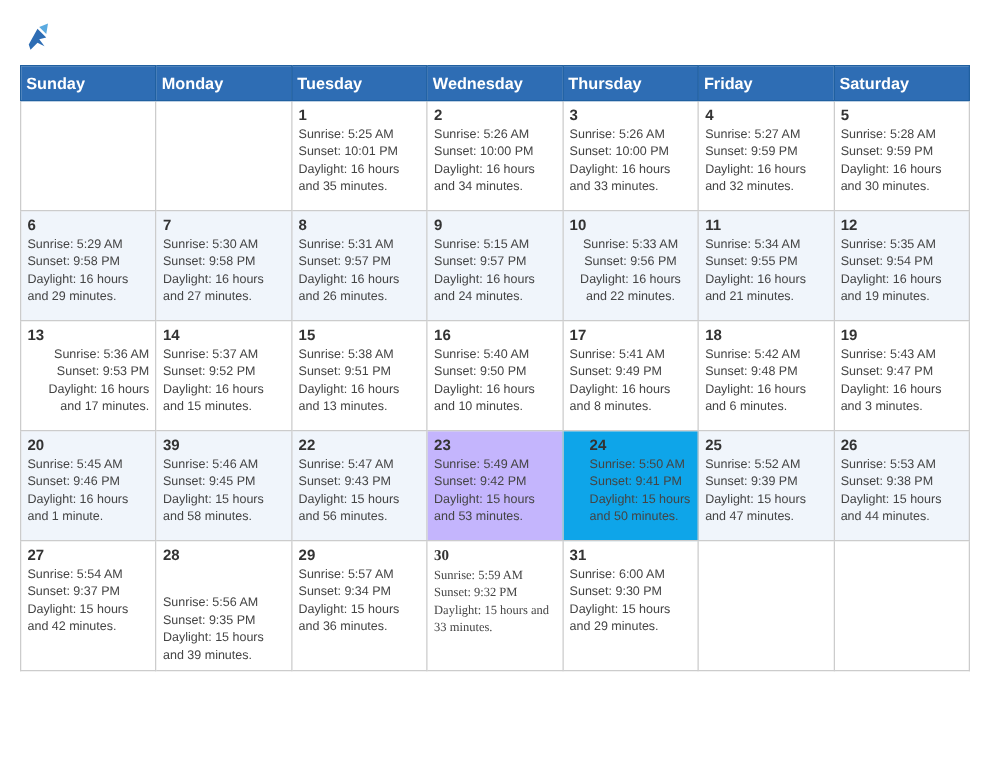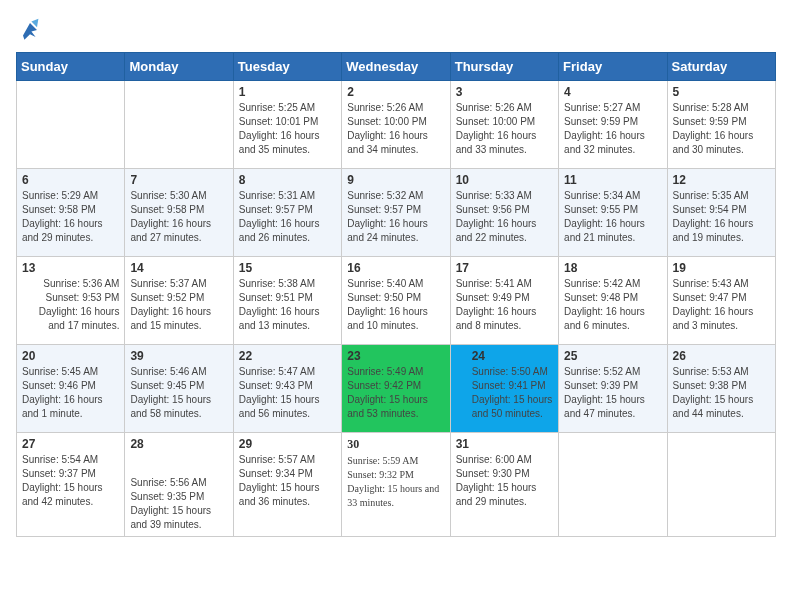--- a/index.html
+++ b/index.html
@@ -164,27 +164,27 @@
 Daylight: 16 hours and 27 minutes.</div>
         </td>
         <td style="background: rgb(240, 245, 251);">
           <span class="day-num">8</span>
           <div class="cell-content" style="white-space: pre-line;">Sunrise: 5:31 AM
 Sunset: 9:57 PM
 Daylight: 16 hours and 26 minutes.</div>
         </td>
         <td style="background: rgb(240, 245, 251);">
           <span class="day-num">9</span>
-          <div class="cell-content" style="white-space: pre-line;">Sunrise: 5:32 AM
+          <div class="cell-content" style="white-space: pre-line;">Sunrise: 5:15 AM
 Sunset: 9:57 PM
 Daylight: 16 hours and 24 minutes.</div>
         </td>
         <td style="background: rgb(240, 245, 251);">
           <span class="day-num">10</span>
-          <div class="cell-content" style="white-space: pre-line;">Sunrise: 5:33 AM
+          <div class="cell-content" style="white-space: pre-line; text-align: center;">Sunrise: 5:33 AM
 Sunset: 9:56 PM
 Daylight: 16 hours and 22 minutes.</div>
         </td>
         <td style="background: rgb(240, 245, 251);">
           <span class="day-num">11</span>
           <div class="cell-content" style="white-space: pre-line;">Sunrise: 5:34 AM
 Sunset: 9:55 PM
 Daylight: 16 hours and 21 minutes.</div>
         </td>
         <td style="background: rgb(240, 245, 251);">
@@ -250,21 +250,21 @@
           <div class="cell-content" style="white-space: pre-line;">Sunrise: 5:46 AM
 Sunset: 9:45 PM
 Daylight: 15 hours and 58 minutes.</div>
         </td>
         <td style="background: rgb(240, 245, 251);">
           <span class="day-num">22</span>
           <div class="cell-content" style="white-space: pre-line;">Sunrise: 5:47 AM
 Sunset: 9:43 PM
 Daylight: 15 hours and 56 minutes.</div>
         </td>
-        <td style="background: #22c55e;">
+        <td style="background: #c4b5fd;">
           <span class="day-num">23</span>
           <div class="cell-content" style="white-space: pre-line;">Sunrise: 5:49 AM
 Sunset: 9:42 PM
 Daylight: 15 hours and 53 minutes.</div>
         </td>
         <td style="background: #0ea5e9; padding-left: 21px;">
           <span class="day-num">24</span>
           <div class="cell-content" style="white-space: pre-line;">Sunrise: 5:50 AM
 Sunset: 9:41 PM
 Daylight: 15 hours and 50 minutes.</div>

